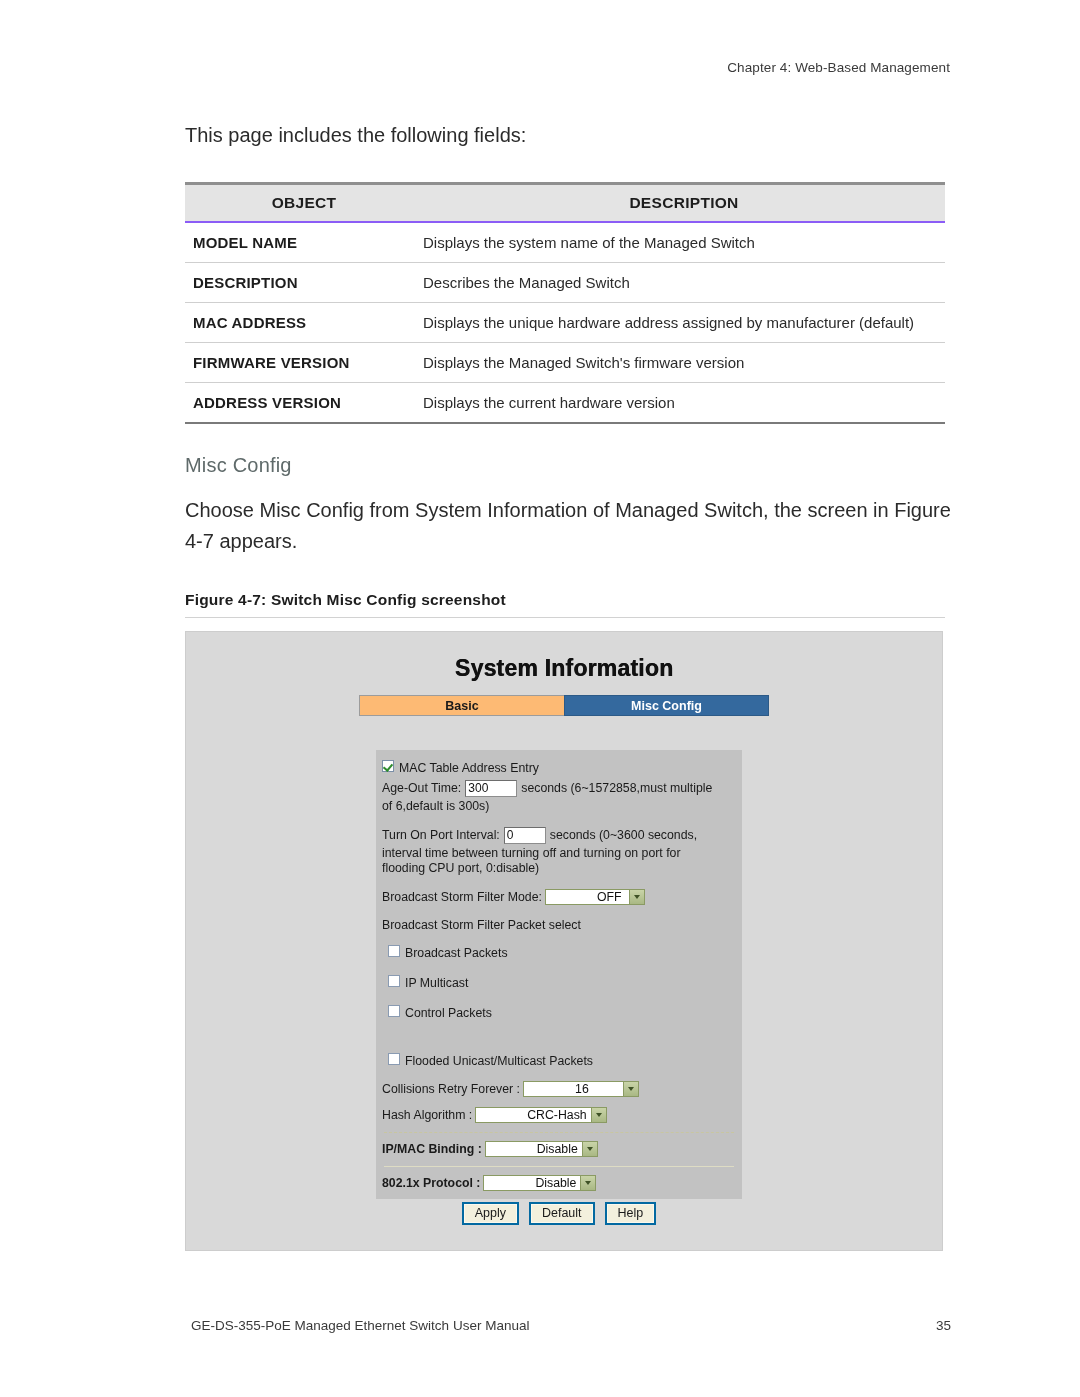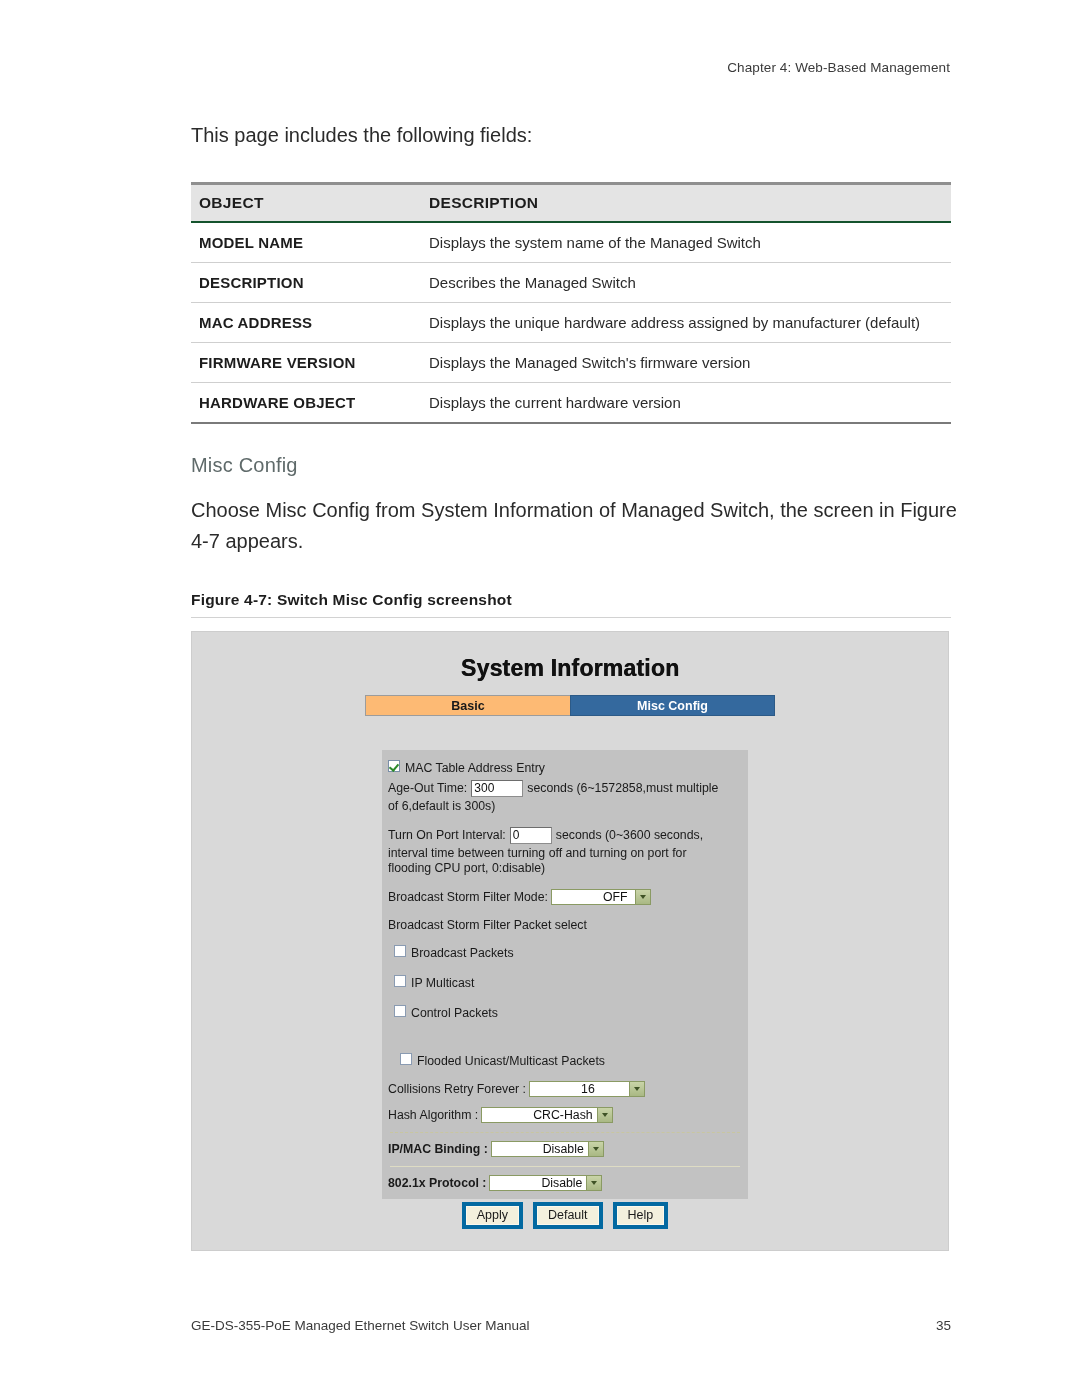--- a/index.html
+++ b/index.html
@@ -22,21 +22,21 @@
     top: 60px;
     right: 130px;
     font-size: 13.5px;
     color: #3a3a3a;
     letter-spacing: .1px;
   }
 
   
   .content {
     position: absolute;
-    left: 191px;
+    left: 185px;
     top: 120px;
     width: 760px;
   }
 
   .lead-text {
     font-size: 20px;
     line-height: 30px;
     color: #2b2b2b;
     margin: 0 0 32px 0;
     font-weight: 400;
@@ -47,22 +47,22 @@
     width: 760px;
     border-collapse: collapse;
     table-layout: fixed;
   }
   table.spec col.c1 { width: 230px; }
   table.spec col.c2 { width: 530px; }
 
   table.spec thead th {
     background: #e4e4e4;
     border-top: 3px solid #8f8f8f;
-    border-bottom: 2px solid #14532d;
-    text-align: left;
+    border-bottom: 2px solid #8b5cf6;
+    text-align: center;
     font-size: 15.5px;
     font-weight: 700;
     letter-spacing: .3px;
     padding: 9px 0 9px 8px;
     color: #1d1d1d;
   }
   table.spec tbody td {
     border-bottom: 1px solid #cfcfcf;
     font-size: 15px;
     padding: 9px 0 9px 8px;
@@ -268,21 +268,21 @@
 
   
   .btn-row {
     display: flex;
     justify-content: center;
     gap: 10px;
     margin-top: 20px;
   }
   .btn {
     background: #f3f0dd;
-    border: 4px solid #0369a1;
+    border: 2px solid #0369a1;
     font-size: 12.5px;
     font-family: "Liberation Sans", sans-serif;
     color: #1a1a1a;
     padding: 2px 11px 3px 11px;
     line-height: 14px;
     box-shadow: inset 0 0 0 1px #fbf9ee;
   }
 
   
   .footer {
@@ -327,21 +327,21 @@
       </tr>
       <tr>
         <td class="obj">MAC ADDRESS</td>
         <td>Displays the unique hardware address assigned by manufacturer (default)</td>
       </tr>
       <tr>
         <td class="obj">FIRMWARE VERSION</td>
         <td>Displays the Managed Switch's firmware version</td>
       </tr>
       <tr>
-        <td class="obj">HARDWARE OBJECT</td>
+        <td class="obj">ADDRESS VERSION</td>
         <td>Displays the current hardware version</td>
       </tr>
     </tbody>
   </table>
 
   <h2 class="section-heading">Misc Config</h2>
   <p class="para">Choose Misc Config from System Information of Managed Switch, the screen in Figure 4-7 appears.</p>
 
   <div class="figure-caption">Figure 4-7:  Switch Misc Config screenshot</div>
 
@@ -404,21 +404,21 @@
           <span class="txt">Broadcast Packets</span>
         </div>
         <div class="row" style="margin-left:6px;margin-bottom:14px;">
           <span class="cb cb-unchecked"></span>
           <span class="txt">IP Multicast</span>
         </div>
         <div class="row" style="margin-left:6px;margin-bottom:32px;">
           <span class="cb cb-unchecked"></span>
           <span class="txt">Control Packets</span>
         </div>
-        <div class="row" style="margin-left:12px;margin-bottom:12px;">
+        <div class="row" style="margin-left:6px;margin-bottom:12px;">
           <span class="cb cb-unchecked"></span>
           <span class="txt">Flooded Unicast/Multicast Packets</span>
         </div>
 
         <div class="row" style="margin-bottom:10px;">
           <span class="txt">Collisions Retry Forever :</span>
           <span class="sel w-collision">
             <span class="val">16</span>
             <span class="arrow">
                 <i></i>

